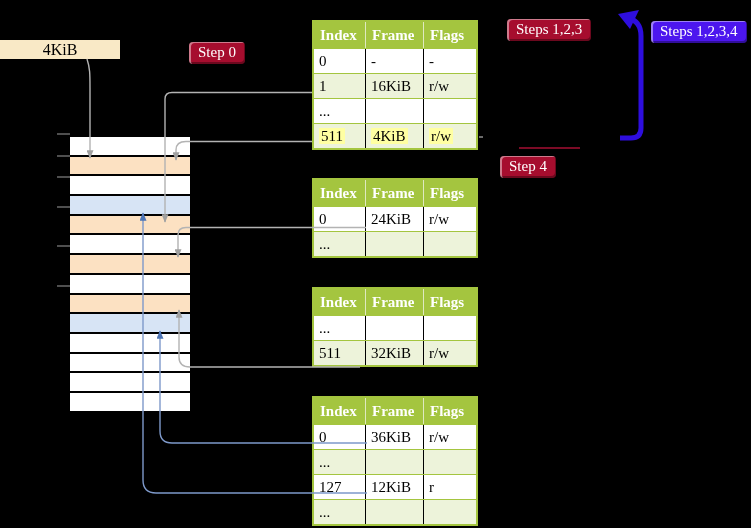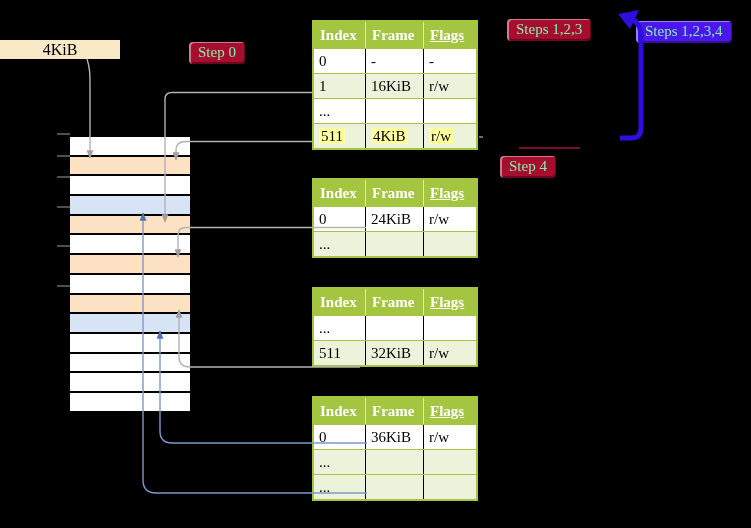--- a/index.html
+++ b/index.html
@@ -12,29 +12,29 @@
 
   
   #mem-label{
     left:0;top:40px;width:120px;height:19px;
     background:var(--mem_label_bg,#f9e9c6);
     color:#000;font-size:16px;text-align:center;line-height:19px;
   }
 
   
   .badge{
-    position:absolute;color:#86efac;font-size:15px;line-height:1;
+    position:absolute;color:#ffffff;font-size:15px;line-height:1;
     padding:3px 9px 4px 9px;border-radius:4px;white-space:nowrap;
     box-shadow:inset 2px 1px 0 rgba(255,255,255,.45), inset -1px -2px 0 rgba(0,0,0,.35);
   }
   .badge.red{background:var(--badge_red,#a60d2e);}
   .badge.blue{background:var(--badge_blue,#4c16ee);}
   #badge-step0{left:189px;top:42px;text-align:right;}
   #badge-steps123{left:507px;top:19px;}
-  #badge-steps1234{left:636px;top:21px;}
+  #badge-steps1234{left:651px;top:21px;}
   #badge-step4{left:500px;top:156px;}
   #step4-line{left:519px;top:147px;width:61px;height:2px;background:#7c0b26;}
 
   
   #stack{left:70px;top:137px;width:120px;}
   .mrow{height:17.7px;margin-bottom:2px;}
   .mrow.white{background:#ffffff;}
   .mrow.peach{background:var(--stack_peach,#fce1c2);}
   .mrow.blue{background:var(--stack_blue,#d7e4f5);}
 
@@ -46,21 +46,21 @@
     position:absolute;left:312px;width:166px;box-sizing:border-box;
     border:2px solid var(--table_header_green,#a4c53f);
     background:#fde047;
   }
   #t0{top:20px;} #t1{top:178px;} #t2{top:287px;} #t3{top:396px;}
   .t-head{display:grid;grid-template-columns:52px 58px 52px;background:var(--table_header_green,#a4c53f);}
   .th{
     box-sizing:border-box;height:26px;line-height:19px;padding:4px 0 0 6px;
     color:#fff;font-weight:bold;font-size:15px;border-right:1px solid #dfe9c0;
   }
-  .th:last-child{border-right:none;text-decoration:underline;}
+  .th:last-child{border-right:none;}
   .tr{
     display:grid;grid-template-columns:52px 58px 52px;
     box-sizing:border-box;height:25px;border-top:1px solid var(--table_header_green,#a4c53f);
     background:#fff;
   }
   .tr.shade{background:var(--row_green,#edf3da);}
   .td{
     box-sizing:border-box;font-size:15px;line-height:20px;color:#000;
     padding:2px 0 0 5px;border-right:1px solid #000;overflow:hidden;
   }
@@ -174,20 +174,25 @@
     </div>
     <div class="tr">
       <div class="td">0</div>
       <div class="td">36KiB</div>
       <div class="td">r/w</div>
     </div>
     <div class="tr shade">
       <div class="td">...</div>
       <div class="td"></div>
       <div class="td"></div>
+    </div>
+    <div class="tr">
+      <div class="td">127</div>
+      <div class="td">12KiB</div>
+      <div class="td">r</div>
     </div>
     <div class="tr shade">
       <div class="td">...</div>
       <div class="td"></div>
       <div class="td"></div>
     </div>
   </div>
 
 <svg id="arrows" width="751" height="528" viewBox="0 0 751 528">
   <defs>

